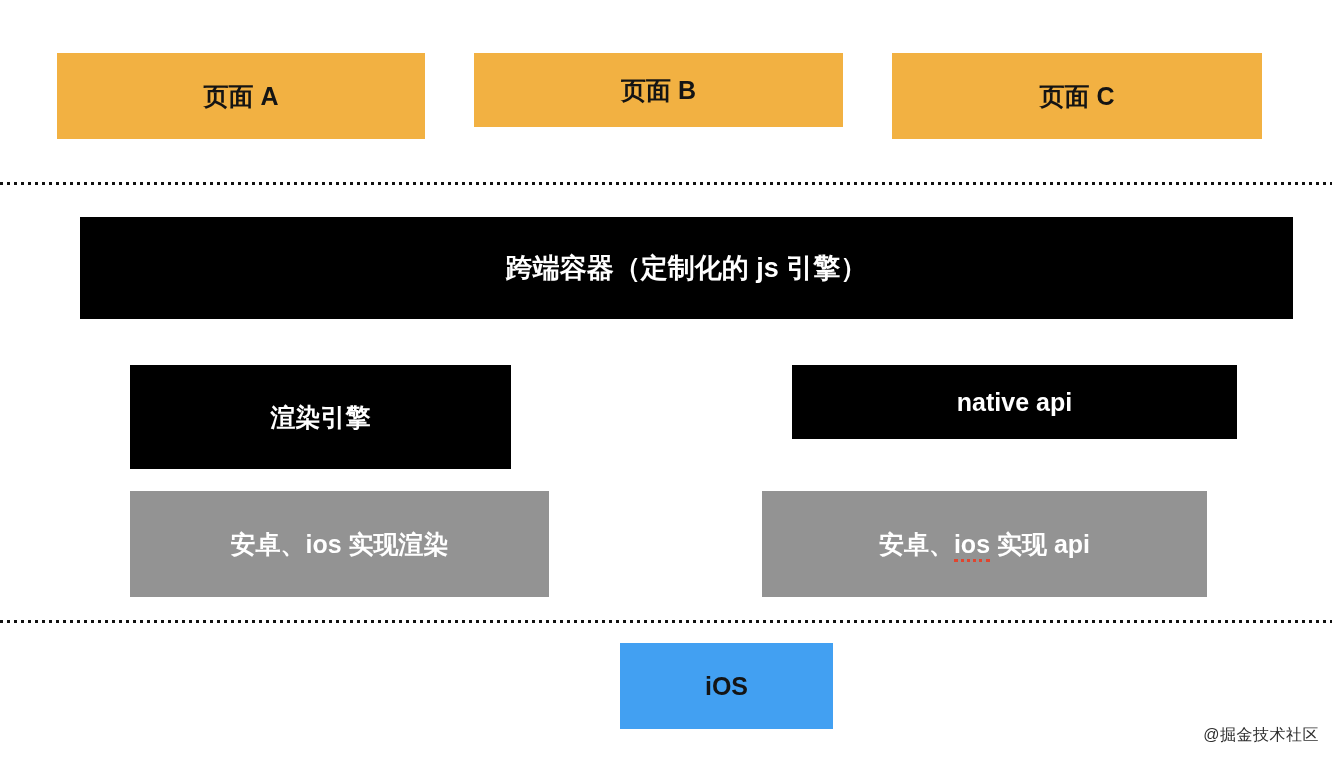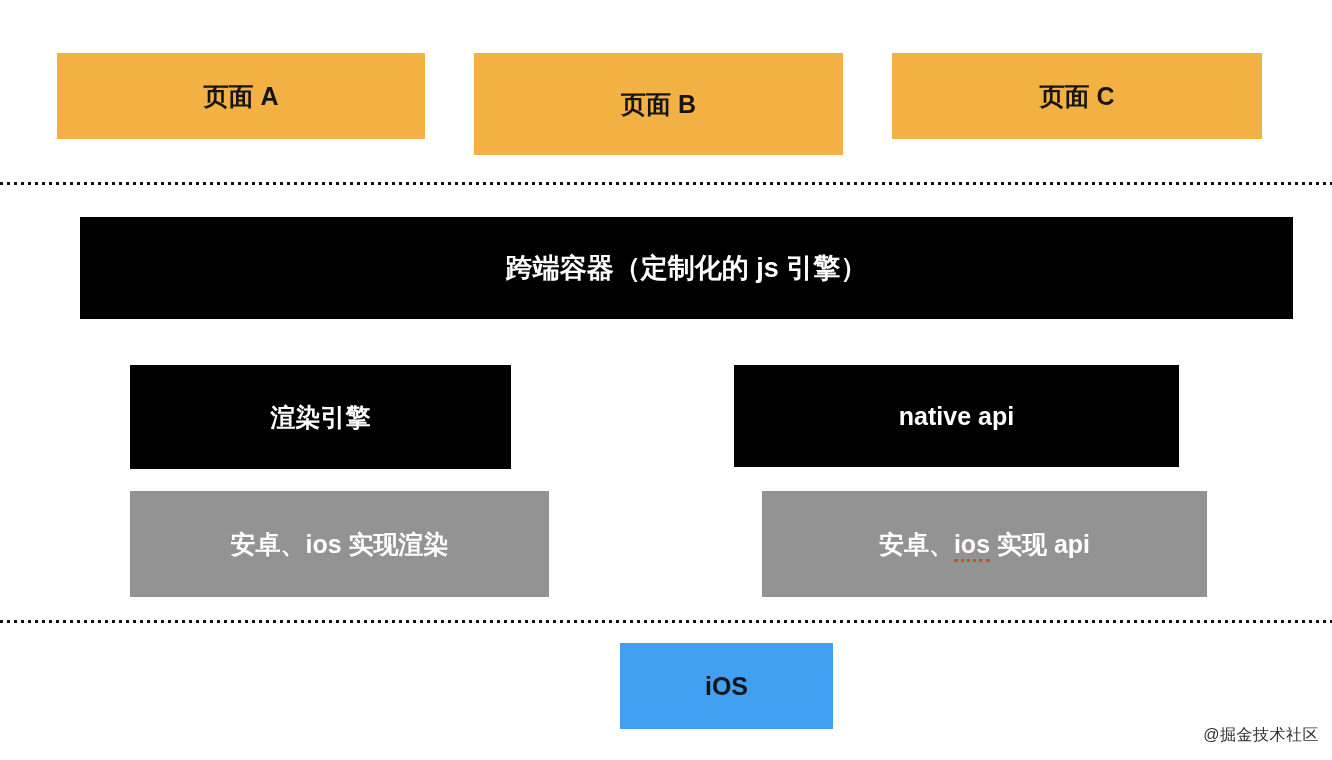--- a/index.html
+++ b/index.html
@@ -19,37 +19,37 @@
     font-weight: bold;
     text-align: center;
     box-sizing: border-box;
   }
   .orange { background: #F2B142; color: #141414; font-size: 25px; }
   .black  { background: #000000; color: #ffffff; font-size: 25px; }
   .gray   { background: #939393; color: #ffffff; font-size: 25px; }
   .blue   { background: #42A0F2; color: #141414; font-size: 25px; }
 
   .page-a { left: 57px;  top: 53px; width: 368px; height: 86px; }
-  .page-b { left: 474px; top: 53px; width: 369px; height: 102px; }
+  .page-b { left: 474px; top: 53px; width: 369px; height: 74px; }
   .page-c { left: 892px; top: 53px; width: 370px; height: 86px; }
 
   .dotted {
     position: absolute;
     left: 0;
     width: 1332px;
     height: 3px;
     background: repeating-linear-gradient(90deg, #111111 0px, #111111 3px, transparent 3px, transparent 7px);
   }
   .dotted-1 { top: 182px; }
   .dotted-2 { top: 620px; }
 
   .container-box { left: 68px; top: 217px; width: 1213px; height: 102px; font-size: 27px; margin-left: 12px; }
 
   .engine-left  { left: 130px; top: 365px; width: 381px; height: 104px; }
-  .engine-right { left: 734px; top: 365px; width: 445px; height: 102px; }
+  .engine-right { left: 792px; top: 365px; width: 445px; height: 74px; }
 
   .impl-left  { left: 130px; top: 491px; width: 419px; height: 106px; }
   .impl-right { left: 762px; top: 491px; width: 445px; height: 106px; }
 
   .spellcheck {
     border-bottom: 3px dotted #E0452F;
     padding-bottom: 1px;
   }
 
   .platform-android { left: 339px; top: 643px; width: 171px; height: 86px; }

